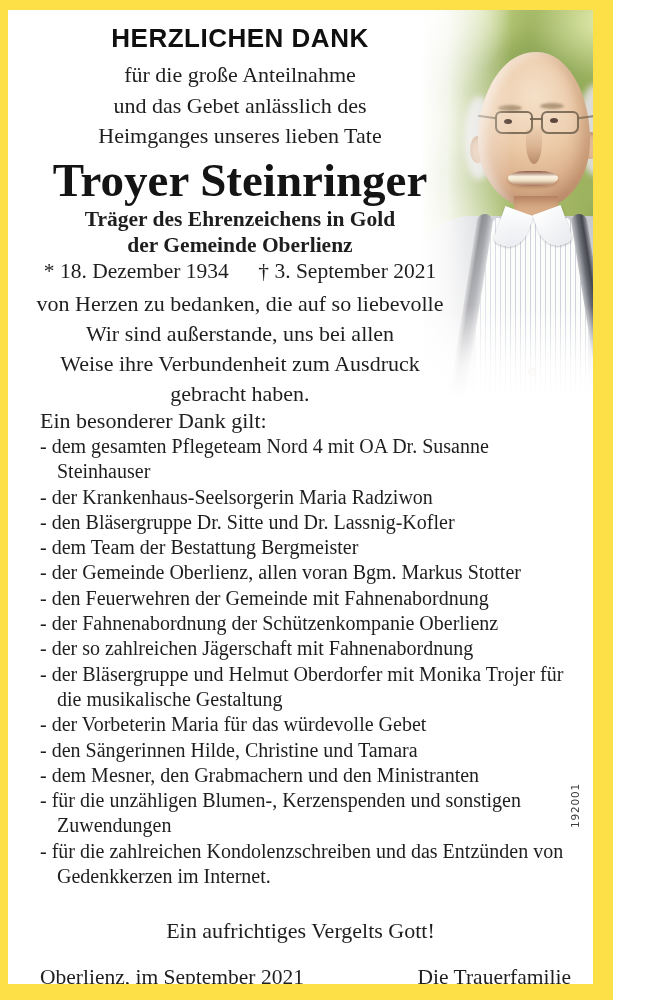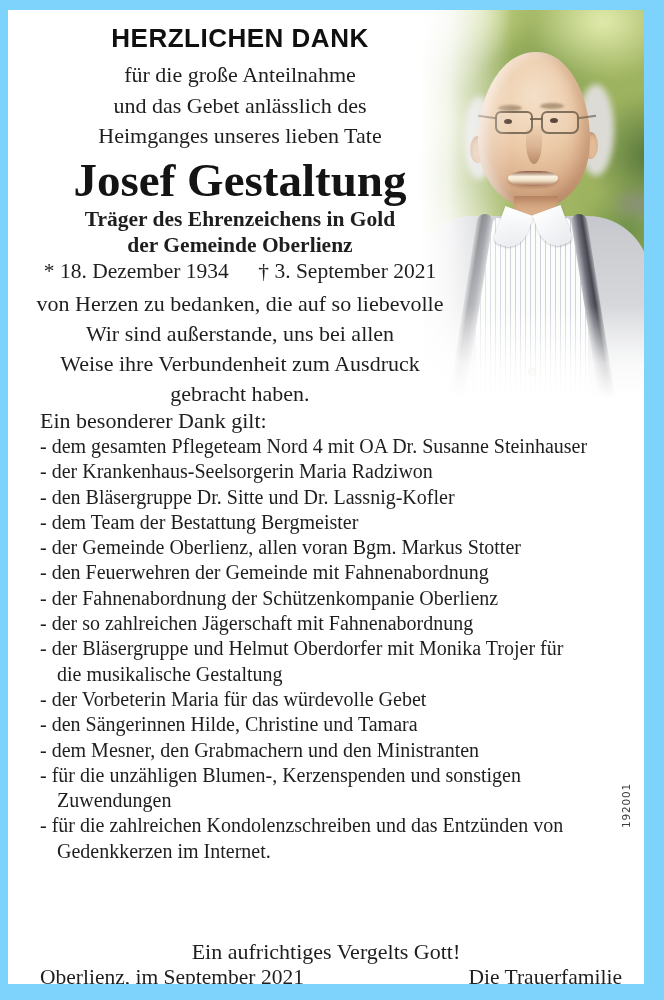--- a/index.html
+++ b/index.html
@@ -1,18 +1,18 @@
 <!DOCTYPE html>
 <html><head>
 <meta charset="utf-8">
 <style>
   html,body { margin:0; padding:0; }
   .screen {
-    position:relative; width:664px; height:1000px;
-    background:#7dd3fc; overflow:hidden;
+    position:relative; width:613px; height:1000px;
+    background:#fde047; overflow:hidden;
     font-family:"Liberation Serif", serif; color:#1e1e1e;
   }
   .page {
     position:absolute; left:8px; top:10px; right:20px; bottom:16px;
     background:#ffffff; overflow:hidden;
   }
 
   
   .top-block {
     position:absolute; left:6px; top:12px; width:452px;
@@ -39,21 +39,21 @@
     position:absolute; left:32px; top:424px; right:8px;
     list-style:none; margin:0; padding:0; z-index:2;
   }
   .thanks li {
     font-size:20px; line-height:25.3px;
     padding-left:17px; text-indent:-17px;
     white-space:pre-wrap;
   }
   .closing {
     position:absolute; left:0; right:0; top:908px;
-    text-align:center; font-size:22px; line-height:26px; z-index:2;margin-top:21px;
+    text-align:center; font-size:22px; line-height:26px; z-index:2;
   }
   .footer-row {
     position:absolute; left:32px; right:22px; top:942px;
     display:flex; justify-content:space-between; align-items:baseline;
     font-size:21.5px; line-height:27px; z-index:2;margin-top:12px;
   }
   .signature { font-weight:normal; }
 
   .print-code {
     position:absolute; right:2px; top:772px; width:22px; height:58px; z-index:3;
@@ -180,21 +180,21 @@
       <div class="fade-corner"></div>
       <div class="fade-left"></div>
       <div class="fade-bottom"></div>
     </div>
 
     <div class="top-block">
       <div class="header">HERZLICHEN DANK</div>
       <div class="intro-line">für die große Anteilnahme</div>
       <div class="intro-line">und das Gebet anlässlich des</div>
       <div class="intro-line">Heimganges unseres lieben Tate</div>
-      <div class="name">Josef Gestaltung</div>
+      <div class="name">Troyer Steinringer</div>
       <div class="honor-line">Träger des Ehrenzeichens in Gold</div>
       <div class="honor-line">der Gemeinde Oberlienz</div>
       <div class="dates">
         <span class="birth">* 18. Dezember 1934</span>
         <span class="death">† 3. September 2021</span>
       </div>
       <div class="message">
         <div class="message-line">von Herzen zu bedanken, die auf so liebevolle</div>
         <div class="message-line">Wir sind außerstande, uns bei allen</div>
         <div class="message-line">Weise ihre Verbundenheit zum Ausdruck</div>

